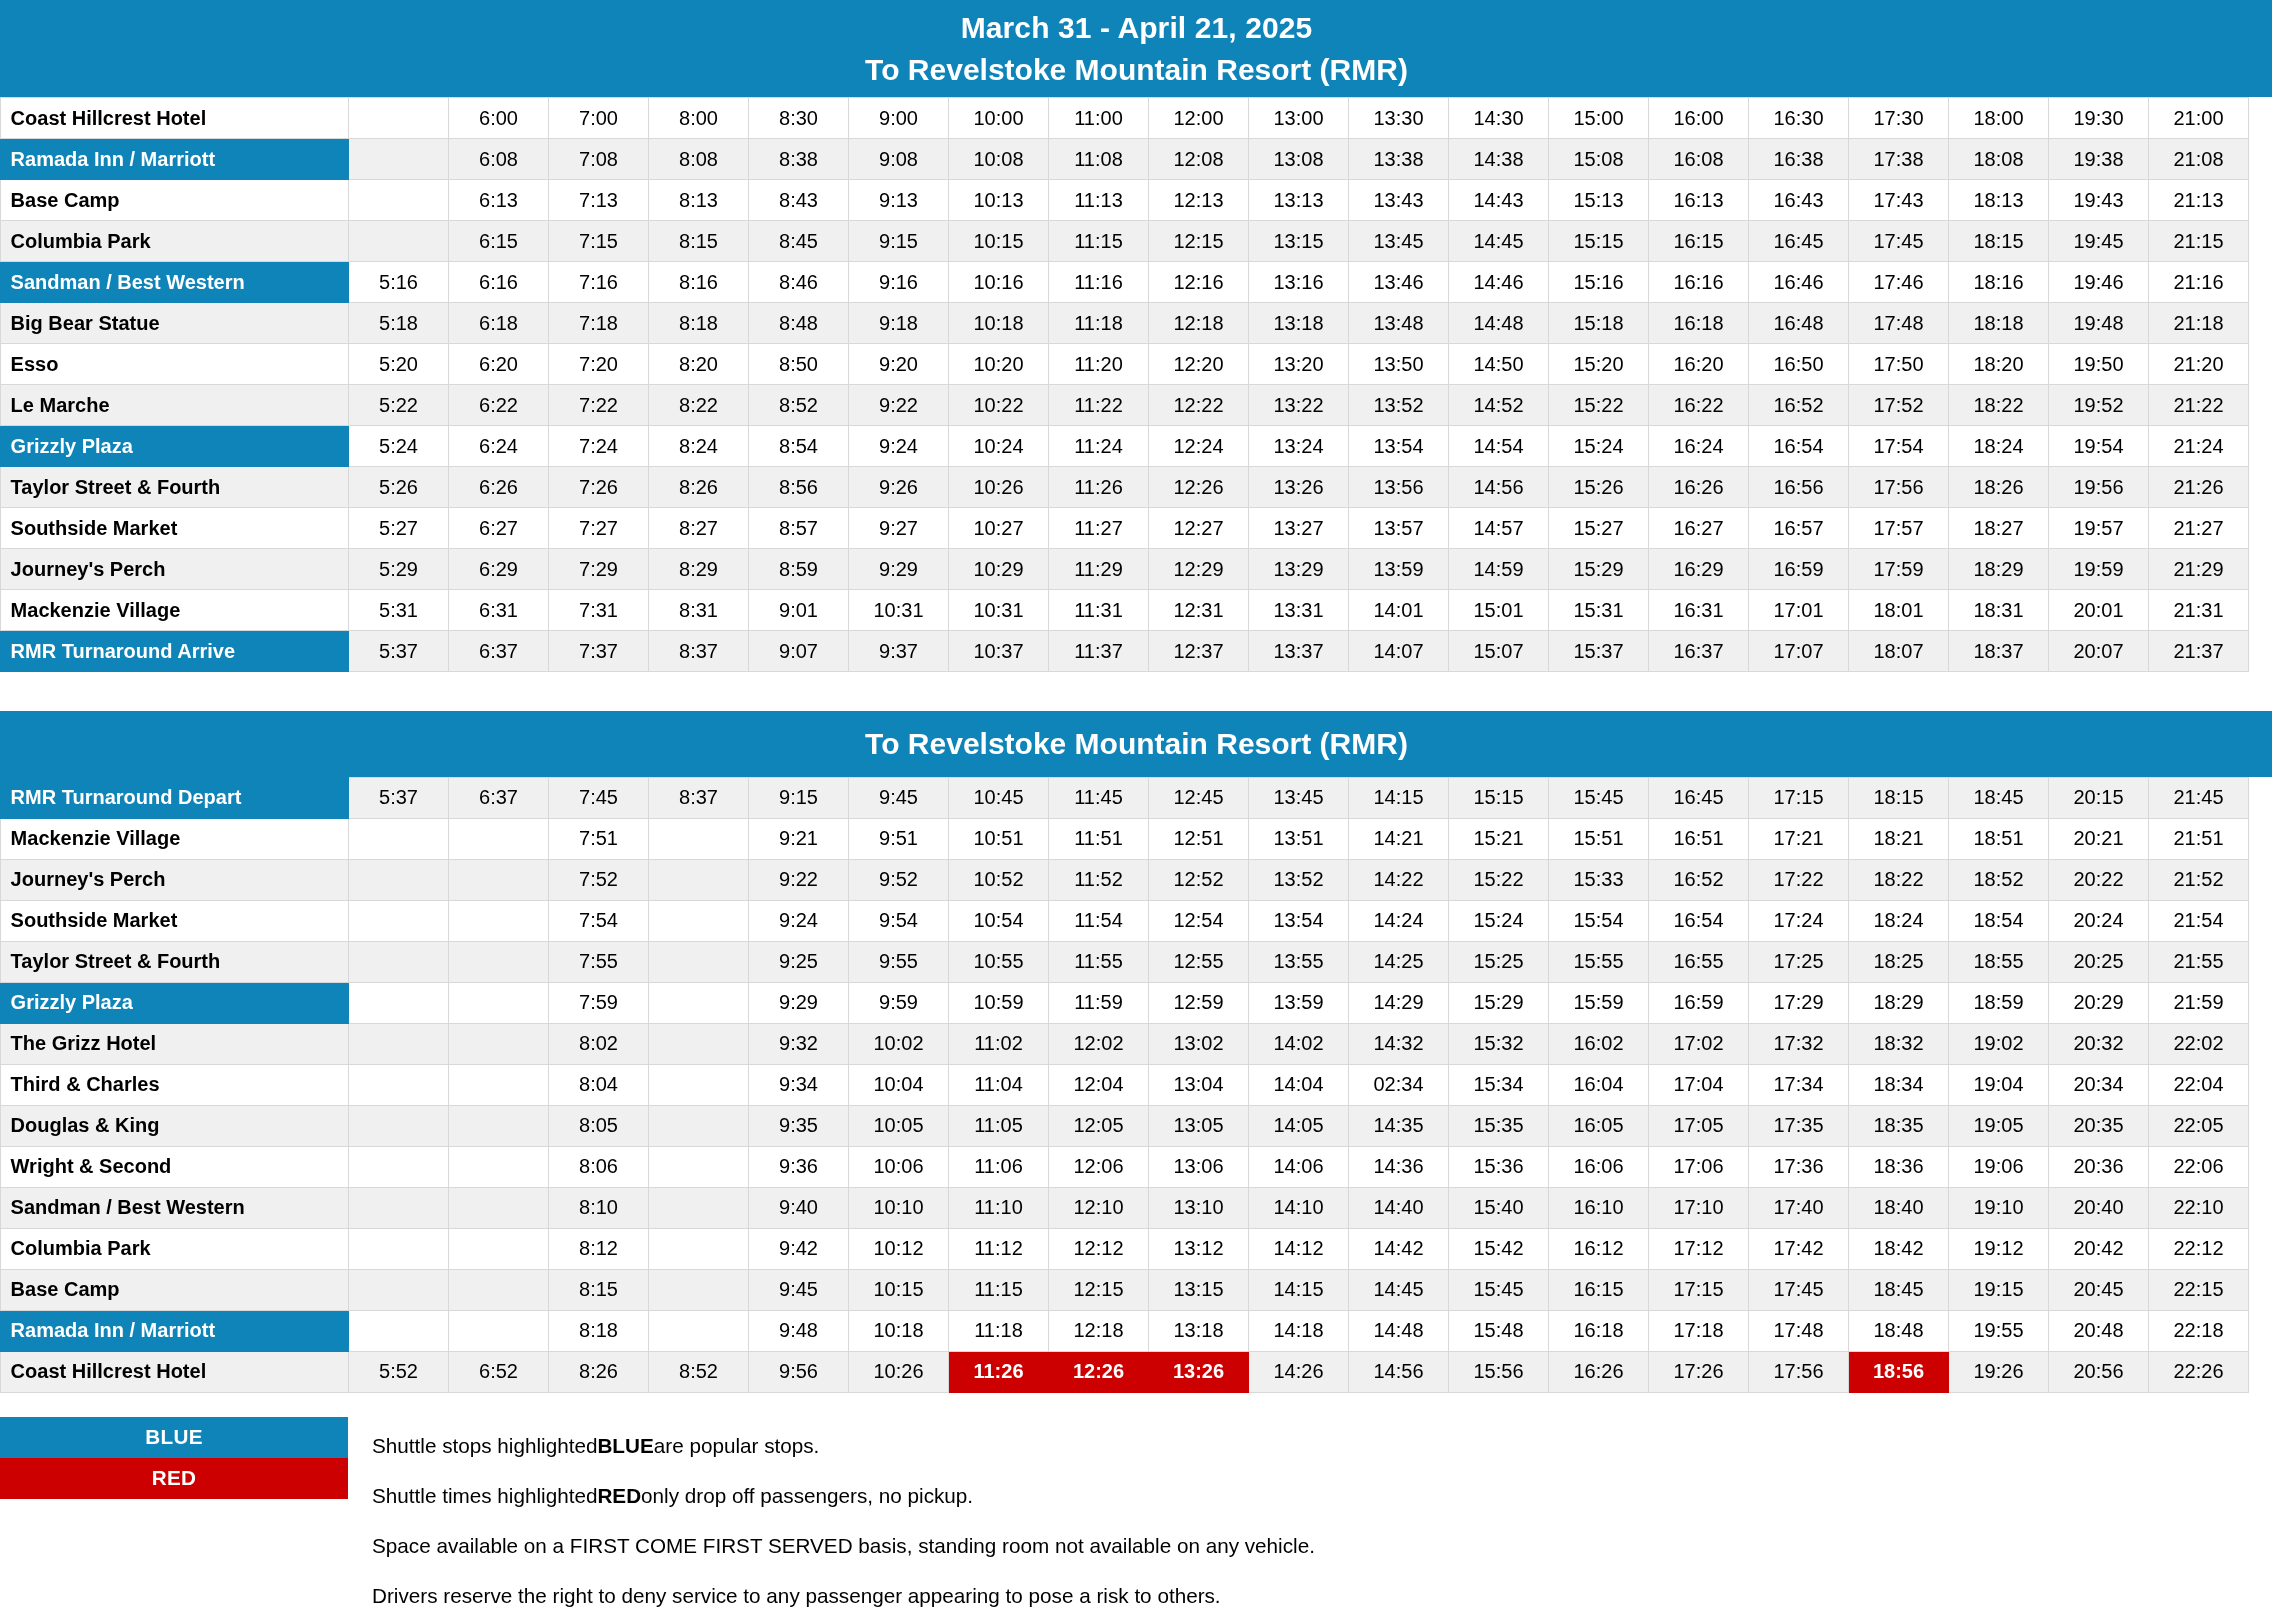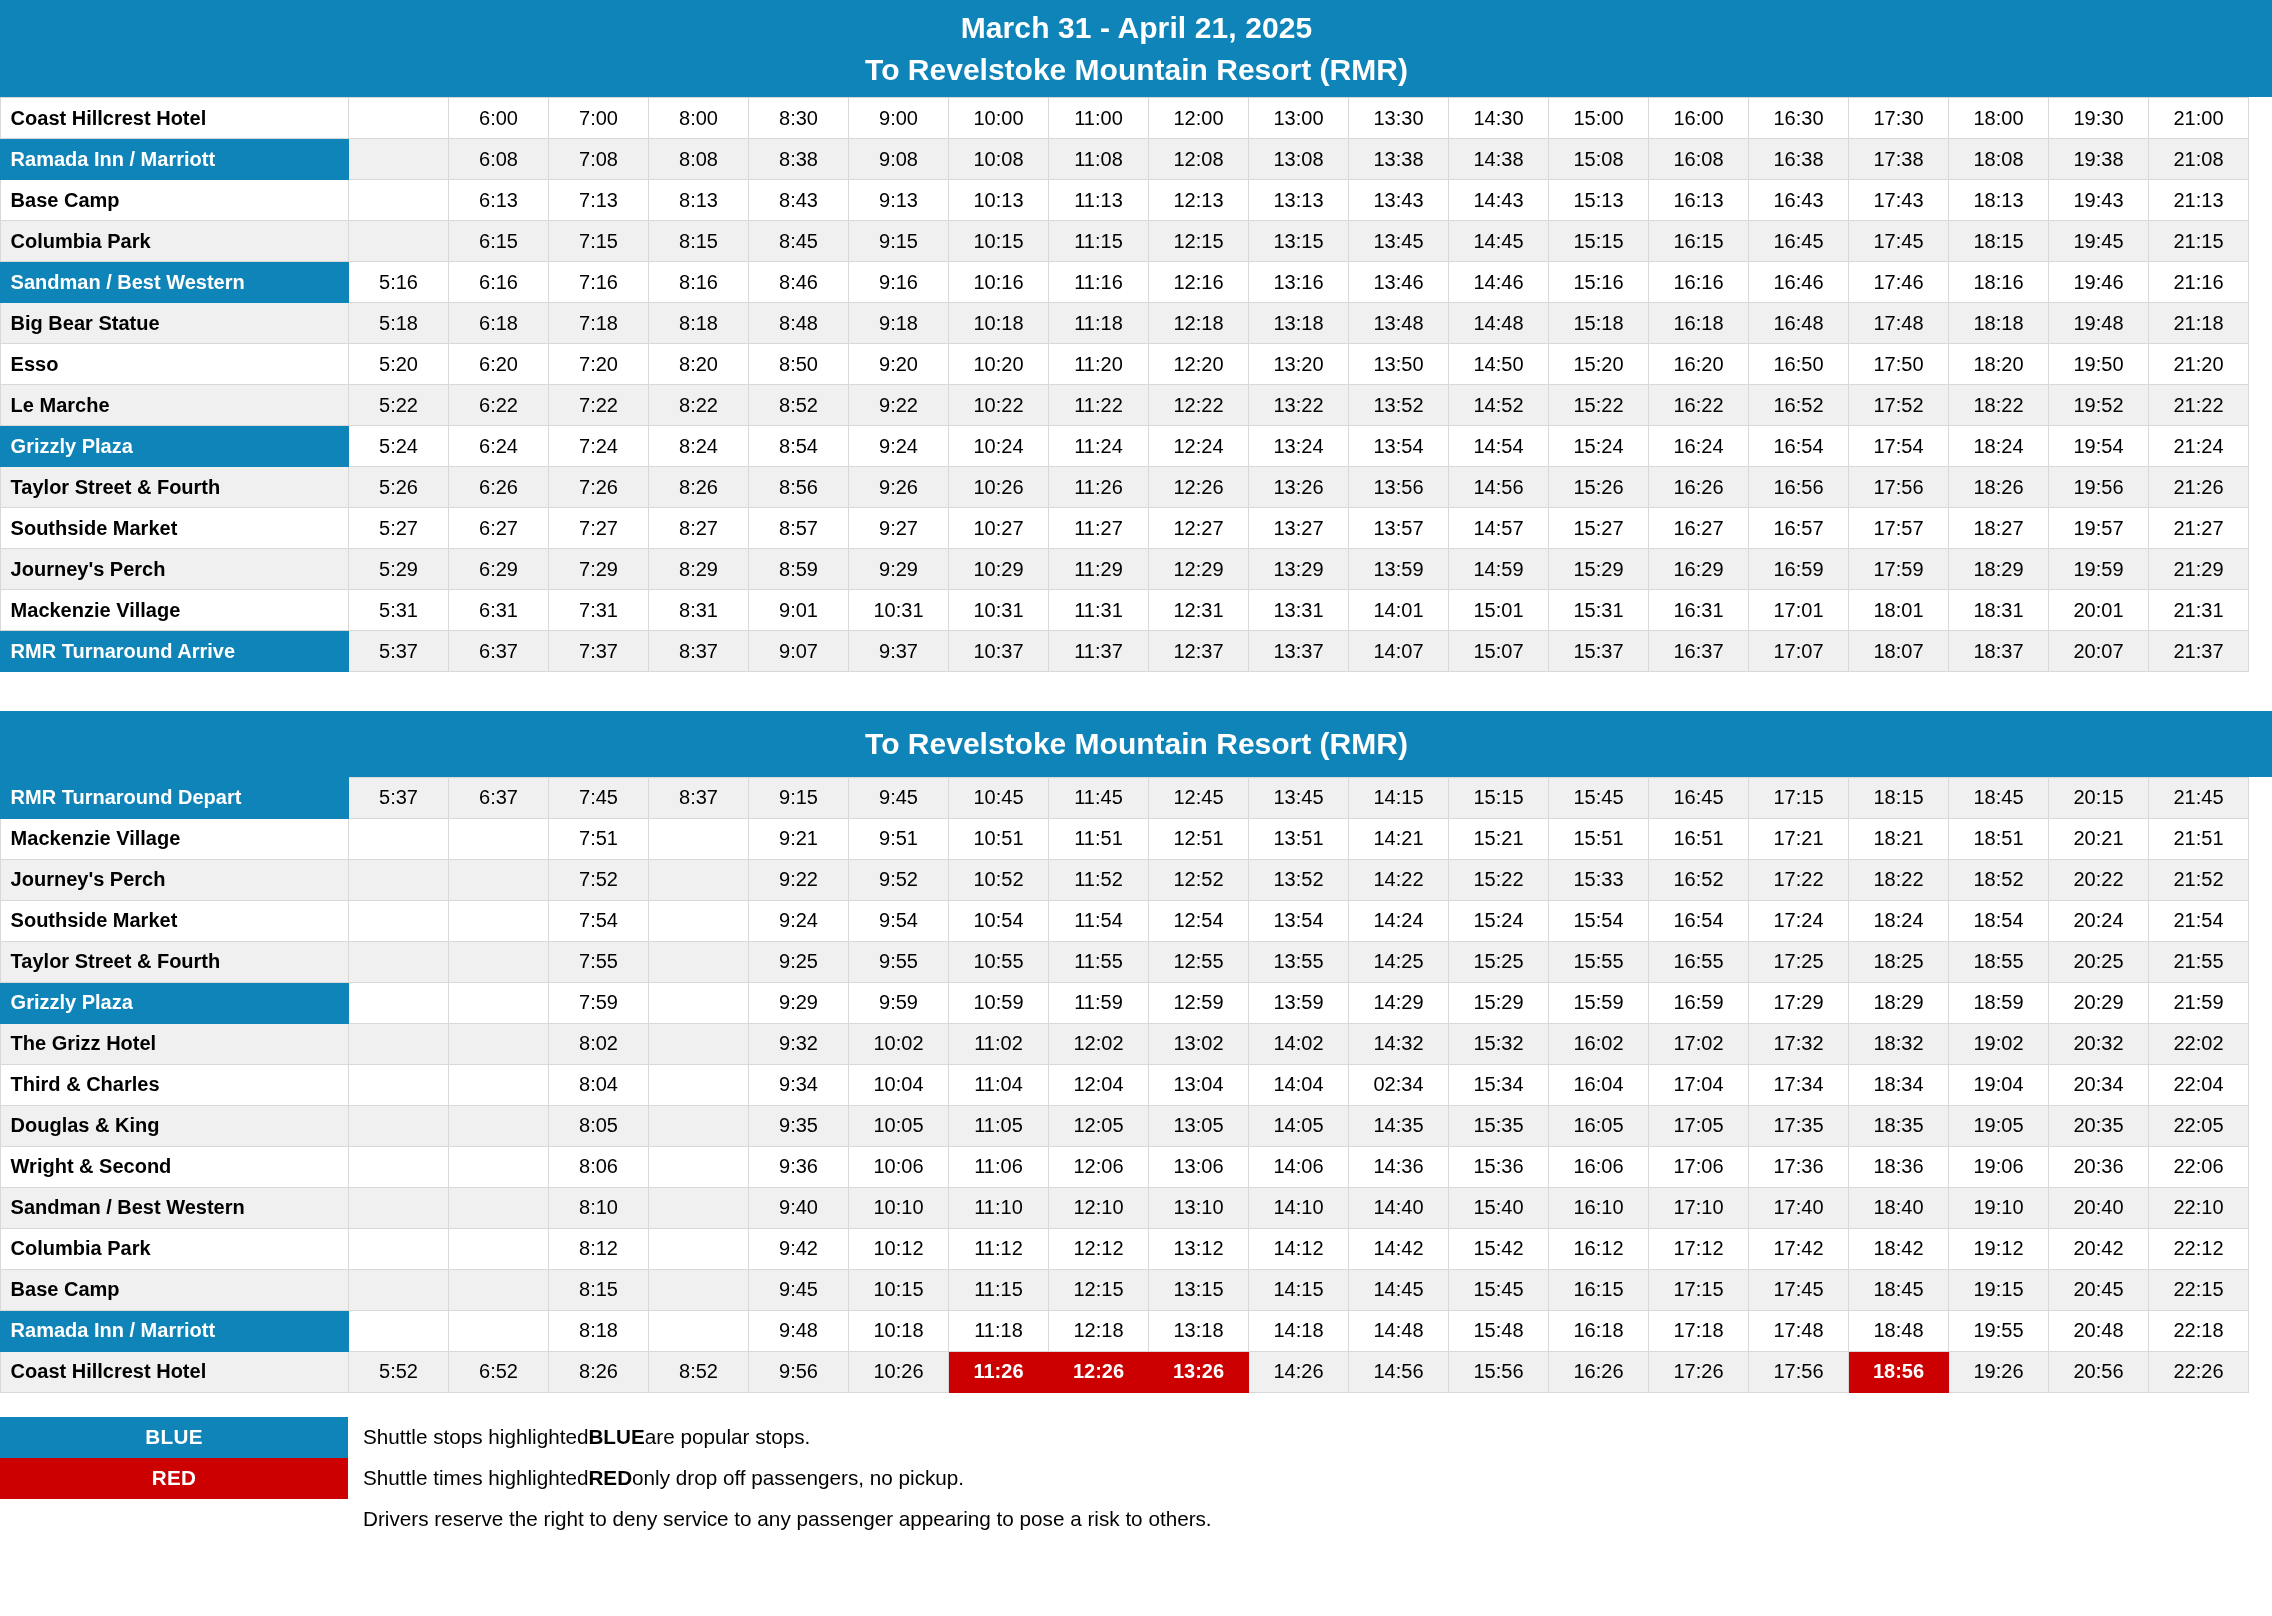--- a/index.html
+++ b/index.html
@@ -98,21 +98,21 @@
     letter-spacing: 0.3px;
   }
   .sw-blue { background: #0E84B8; }
   .sw-red  { background: #CC0000; }
 
   .legend-text {
     padding-left: 15px;
     flex: 1 1 auto;
   }
   .legend-text p {
-    margin: 0;
+    margin: 9px;
     height: 41px;
     display: flex;
     align-items: center;
     font-size: 20.7px;
     color: #000000;
   }
   .legend-text p b { font-weight: bold; }
 </style>
 </head>
 <body>
@@ -858,18 +858,19 @@
       <p>
           <span>Shuttle stops highlighted </span>
           <b>BLUE</b>
           <span> are popular stops.</span>
         </p>
       <p>
           <span>Shuttle times highlighted </span>
           <b>RED</b>
           <span> only drop off passengers, no pickup.</span>
         </p>
+      <p>Space available on a FIRST COME FIRST SERVED basis, standing room not available on any vehicle.</p>
       <p>Drivers reserve the right to deny service to any passenger appearing to pose a risk to others.</p>
     </div>
   </div>
 
 </div>
 
 
 </body></html>

